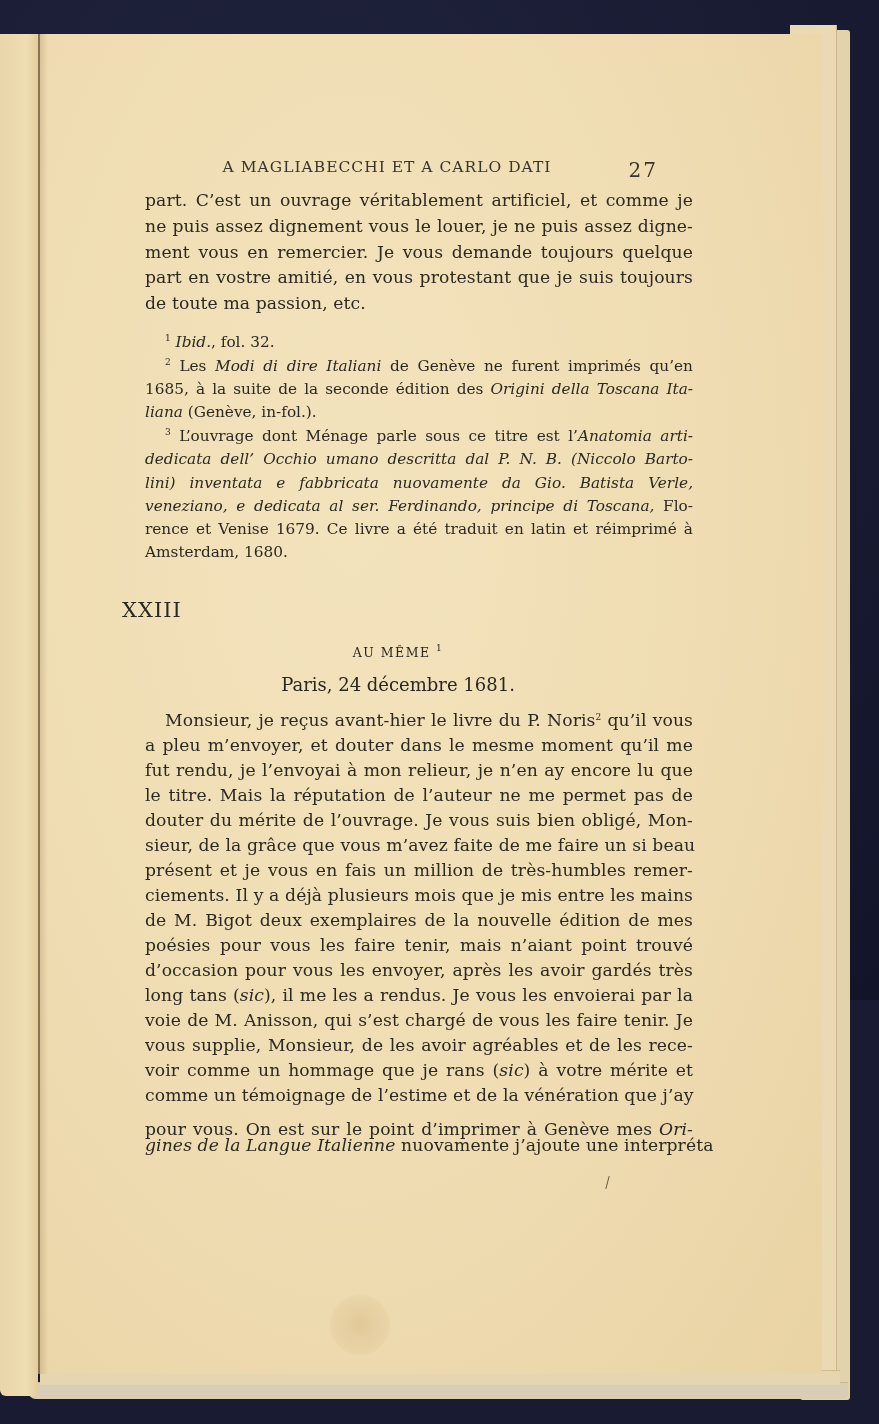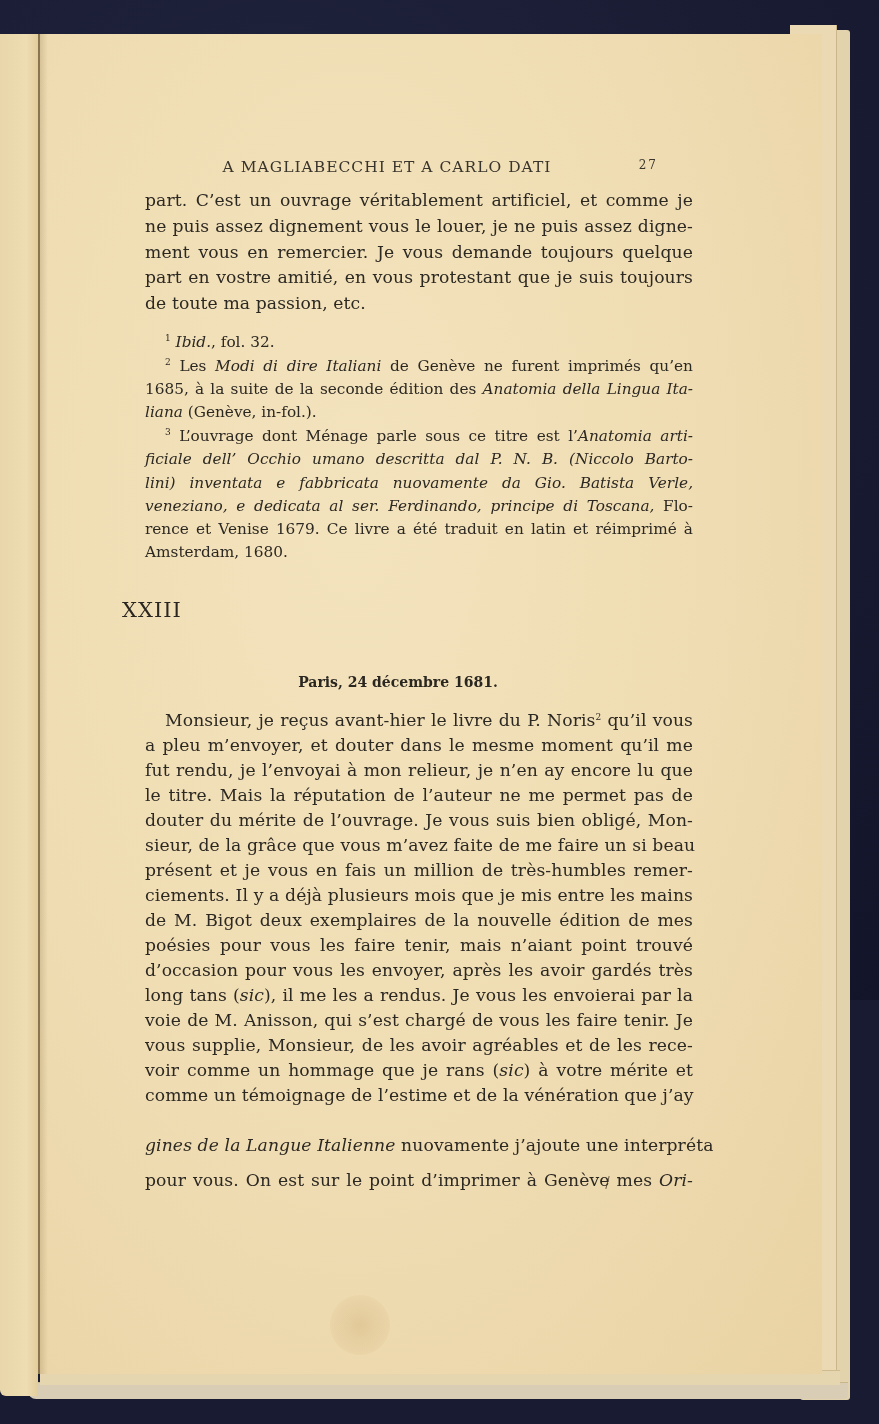--- a/index.html
+++ b/index.html
@@ -51,21 +51,21 @@
       position: absolute; left: 38px; top: 34px; width: 10px; height: 1340px;
       background: linear-gradient(90deg, rgba(120,95,55,0.25), rgba(120,95,55,0));
     }
     .running-head {
       position: absolute; top: 158px; left: 122px; width: 530px;
       font-size: 15.5px; letter-spacing: 1px; color: #3a352c;
       text-align: center;
     }
     .page-number {
       position: absolute; top: 158px; left: 618px; width: 40px; text-align: right;
-      font-size: 12px; letter-spacing: 2px; color: #3a352c;
+      font-size: 20px; letter-spacing: 2px; color: #3a352c;
     }
     .body-line, .fn-line {
       position: absolute; left: 125px; width: 548px;
       white-space: nowrap; text-align: justify; text-align-last: justify;
       color: #2c2822;
       margin-left: 20px;
     }
     .body-line { font-size: 17.2px; letter-spacing: 0.1px; }
     .fn-line { font-size: 15.3px; }
     .body-line.last, .fn-line.last { text-align-last: left; }
@@ -76,21 +76,21 @@
     .heading-roman {
       position: absolute; top: 598px; left: 122px; width: 552px; text-align: left;
       font-size: 21px; letter-spacing: 1px; color: #2a2620;
     }
     .heading-recipient {
       position: absolute; top: 643px; left: 122px; width: 552px; text-align: center;
       font-size: 12.5px; letter-spacing: 1.5px; color: #2a2620;
     }
     .heading-date {
       position: absolute; top: 674px; left: 122px; width: 552px; text-align: center;
-      font-size: 14px; color: #2a2620; font-weight: bold;
+      font-size: 18px; color: #2a2620;
     }
     .stain {
       position: absolute; left: 330px; top: 1295px; width: 60px; height: 60px;
       border-radius: 50%;
       background: radial-gradient(circle, rgba(190,150,90,0.25), rgba(190,150,90,0));
     }
     .tick-mark {
       position: absolute; left: 607px; top: 1176px; width: 1px; height: 13px;
       background: #6a5a40; transform: rotate(15deg);
     }
@@ -125,40 +125,44 @@
     <div class="fn-line fn-indent last" style="top:333px">
       <sup>1</sup>
       <span class="it">Ibid.</span><span>, fol. 32.</span>
     </div>
 
     <div class="fn-line fn-indent" style="top:357px">
       <sup>2</sup>
       <span>Les </span><span class="it">Modi di dire Italiani</span><span> de Genève ne furent imprimés qu’en</span>
     </div>
     <div class="fn-line" style="top:380px">
-      <span>1685, à la suite de la seconde édition des </span><span class="it">Anatomia della Lingua Ita-</span>
+      <span>1685, à la suite de la seconde édition des </span><span class="it">Origini della Toscana Ita-</span>
     </div>
     <div class="fn-line last" style="top:403px">
       <span class="it">liana</span><span> (Genève, in-fol.).</span>
     </div>
 
     <div class="fn-line fn-indent" style="top:427px">
       <sup>3</sup>
       <span>L’ouvrage dont Ménage parle sous ce titre est l’</span><span class="it">Anatomia arti-</span>
     </div>
-    <div class="fn-line it" style="top:450px">ficiale dell’ Occhio umano descritta dal P. N. B. (Niccolo Barto-</div>
+    <div class="fn-line it" style="top:450px">dedicata dell’ Occhio umano descritta dal P. N. B. (Niccolo Barto-</div>
     <div class="fn-line it" style="top:474px">lini) inventata e fabbricata nuovamente da Gio. Batista Verle,</div>
     <div class="fn-line" style="top:497px">
       <span class="it">veneziano, e dedicata al ser. Ferdinando, principe di Toscana,</span><span> Flo-</span>
     </div>
     <div class="fn-line" style="top:520px">rence et Venise 1679. Ce livre a été traduit en latin et réimprimé à</div>
     <div class="fn-line last" style="top:543px">Amsterdam, 1680.</div>
   </div>
 
   <div class="heading-roman">XXIII</div>
+  <div class="heading-recipient">
+    <span>AU MÊME</span>
+    <sup>1</sup>
+  </div>
   <div class="heading-date">Paris, 24 décembre 1681.</div>
 
   <div>
     <div class="body-line indent" style="top:710px">
       <span>Monsieur, je reçus avant-hier le livre du P. Noris</span><sup>2</sup><span> qu’il vous</span>
     </div>
     <div class="body-line" style="top:735px">a pleu m’envoyer, et douter dans le mesme moment qu’il me</div>
     <div class="body-line" style="top:760px">fut rendu, je l’envoyai à mon relieur, je n’en ay encore lu que</div>
     <div class="body-line" style="top:785px">le titre. Mais la réputation de l’auteur ne me permet pas de</div>
     <div class="body-line" style="top:810px">douter du mérite de l’ouvrage. Je vous suis bien obligé, Mon-</div>
@@ -170,20 +174,20 @@
     <div class="body-line" style="top:960px">d’occasion pour vous les envoyer, après les avoir gardés très</div>
     <div class="body-line" style="top:985px">
       <span>long tans (</span><span class="it">sic</span><span>), il me les a rendus. Je vous les envoierai par la</span>
     </div>
     <div class="body-line" style="top:1010px">voie de M. Anisson, qui s’est chargé de vous les faire tenir. Je</div>
     <div class="body-line" style="top:1035px">vous supplie, Monsieur, de les avoir agréables et de les rece-</div>
     <div class="body-line" style="top:1060px">
       <span>voir comme un hommage que je rans (</span><span class="it">sic</span><span>) à votre mérite et</span>
     </div>
     <div class="body-line" style="top:1085px">comme un témoignage de l’estime et de la vénération que j’ay</div>
-    <div class="body-line" style="top:1170px">
+    <div class="body-line" style="top:1119px">
       <span>pour vous. On est sur le point d’imprimer à Genève mes </span><span class="it">Ori-</span>
     </div>
     <div class="body-line" style="top:1135px">
       <span class="it">gines de la Langue Italienne</span><span> nuovamente j’ajoute une interpréta</span>
     </div>
   </div>
 </div>
 
 </body></html>

